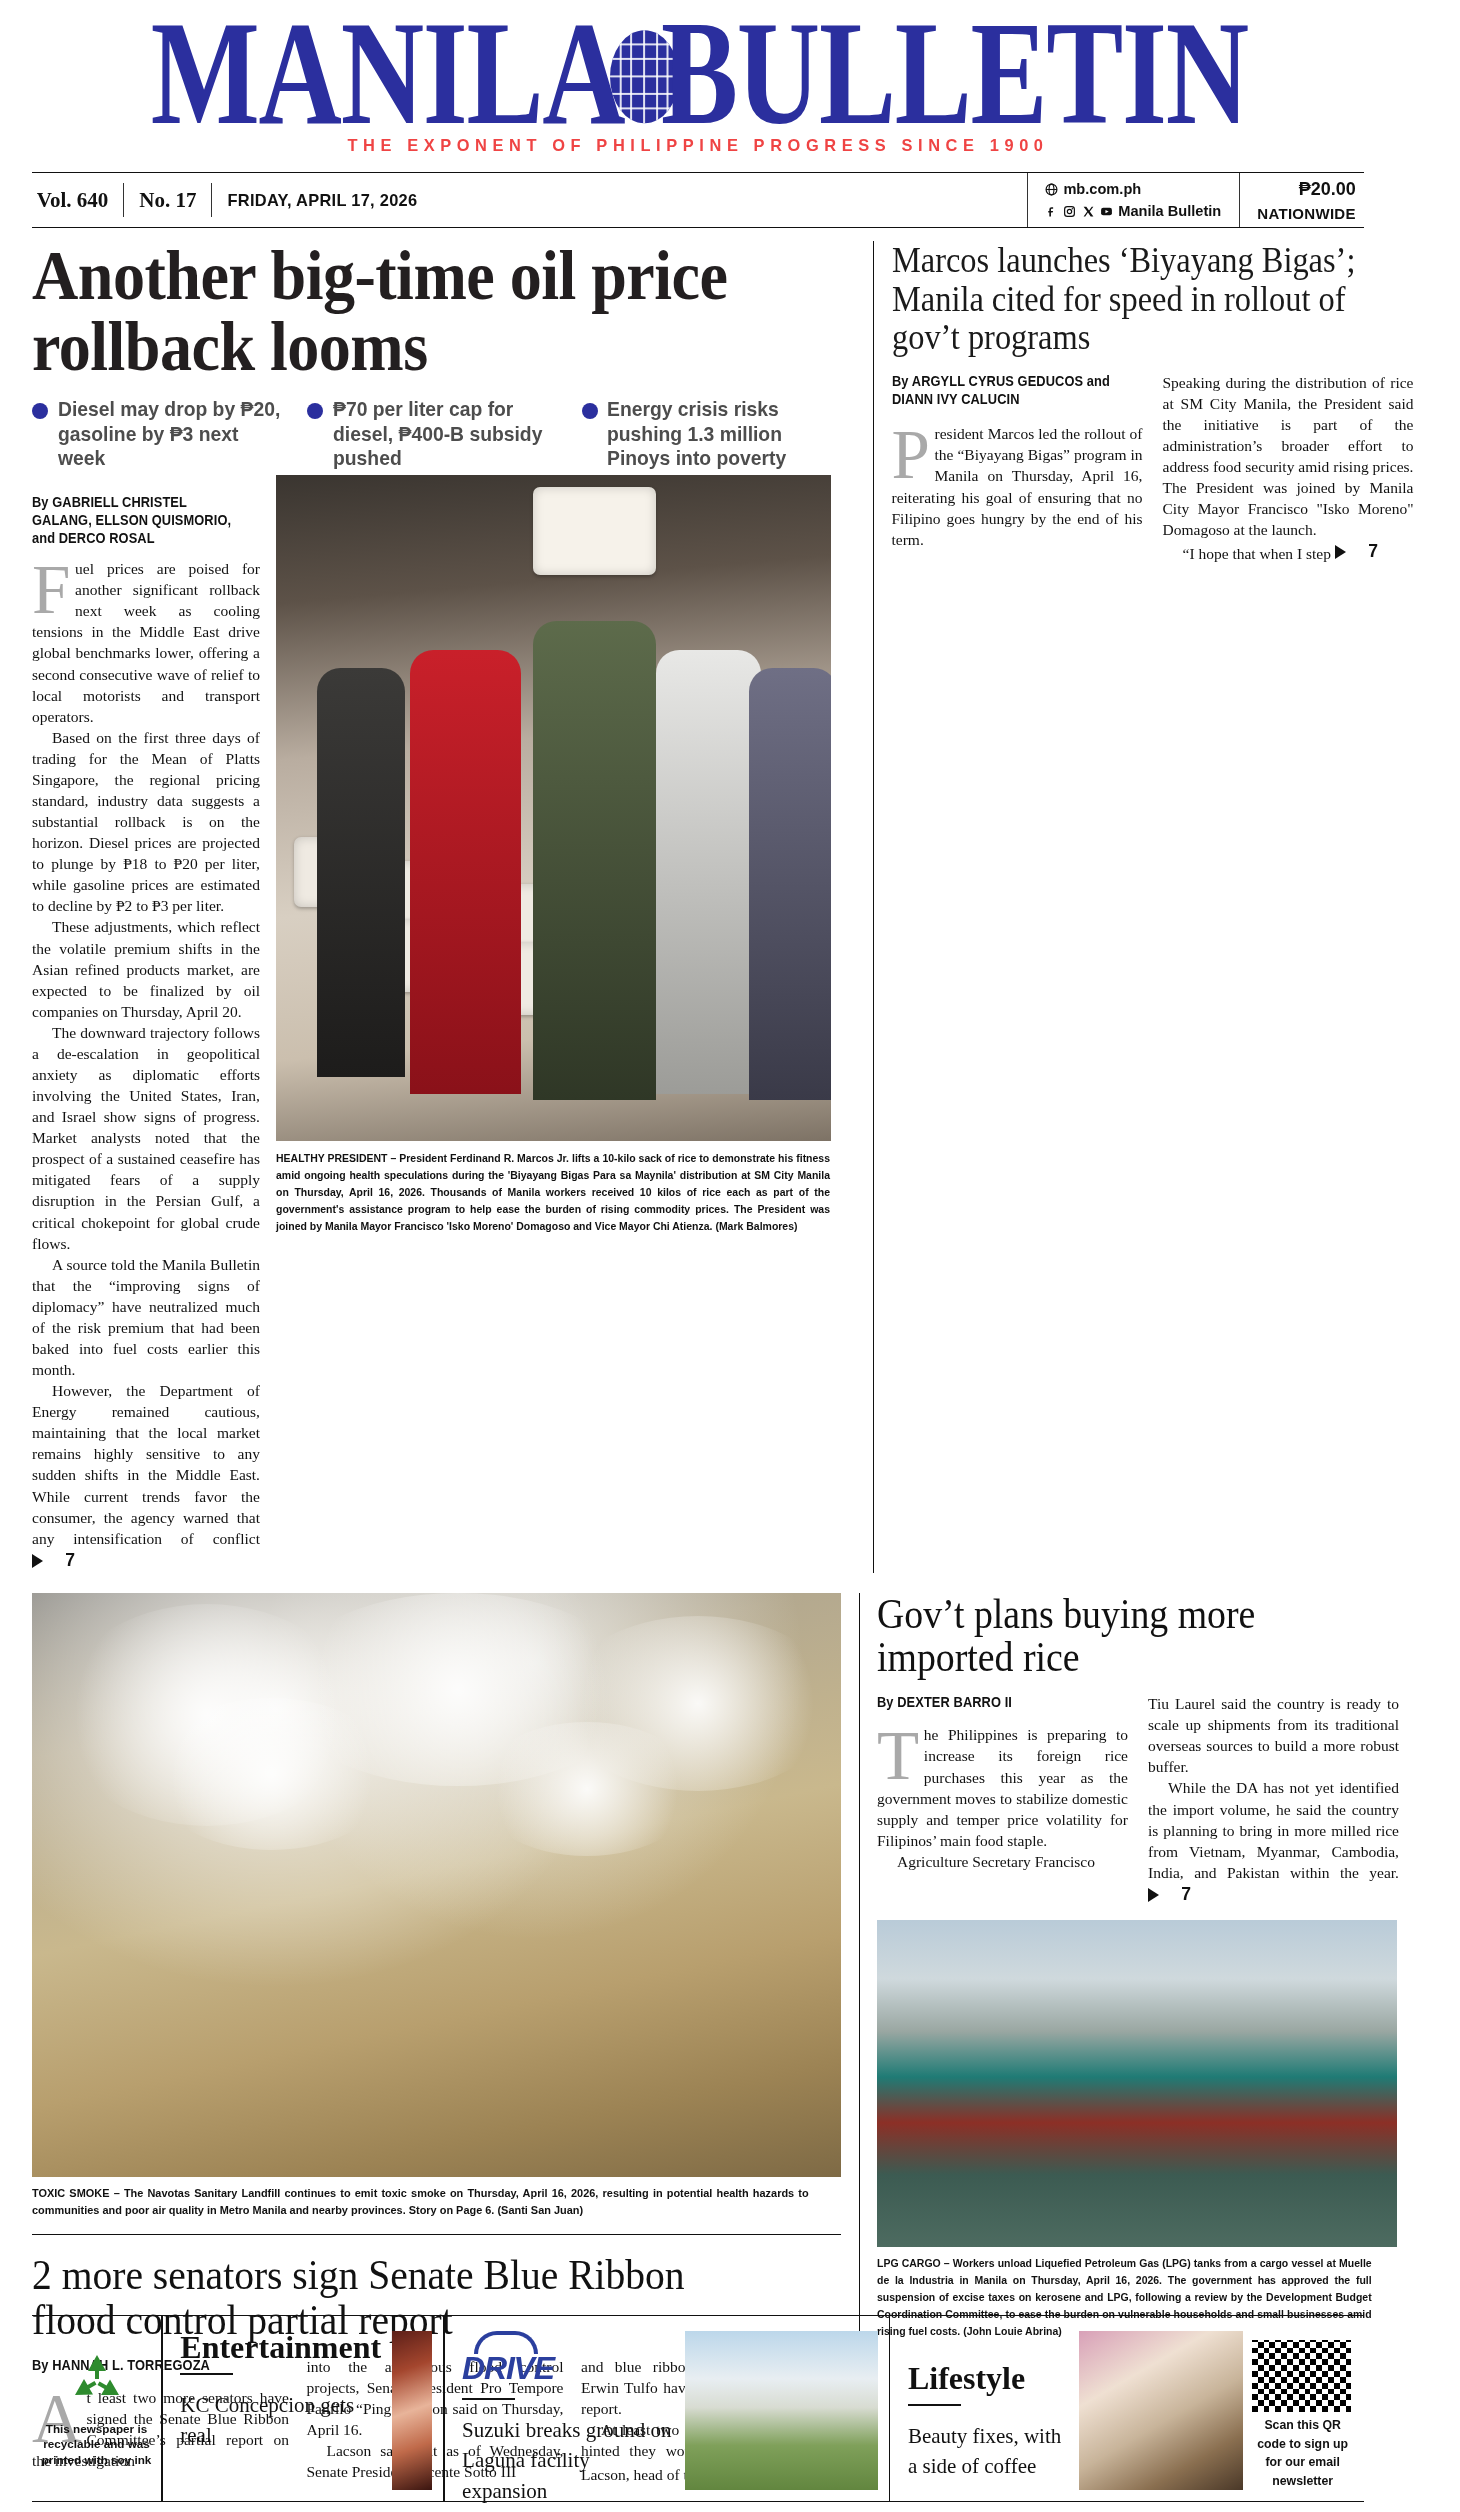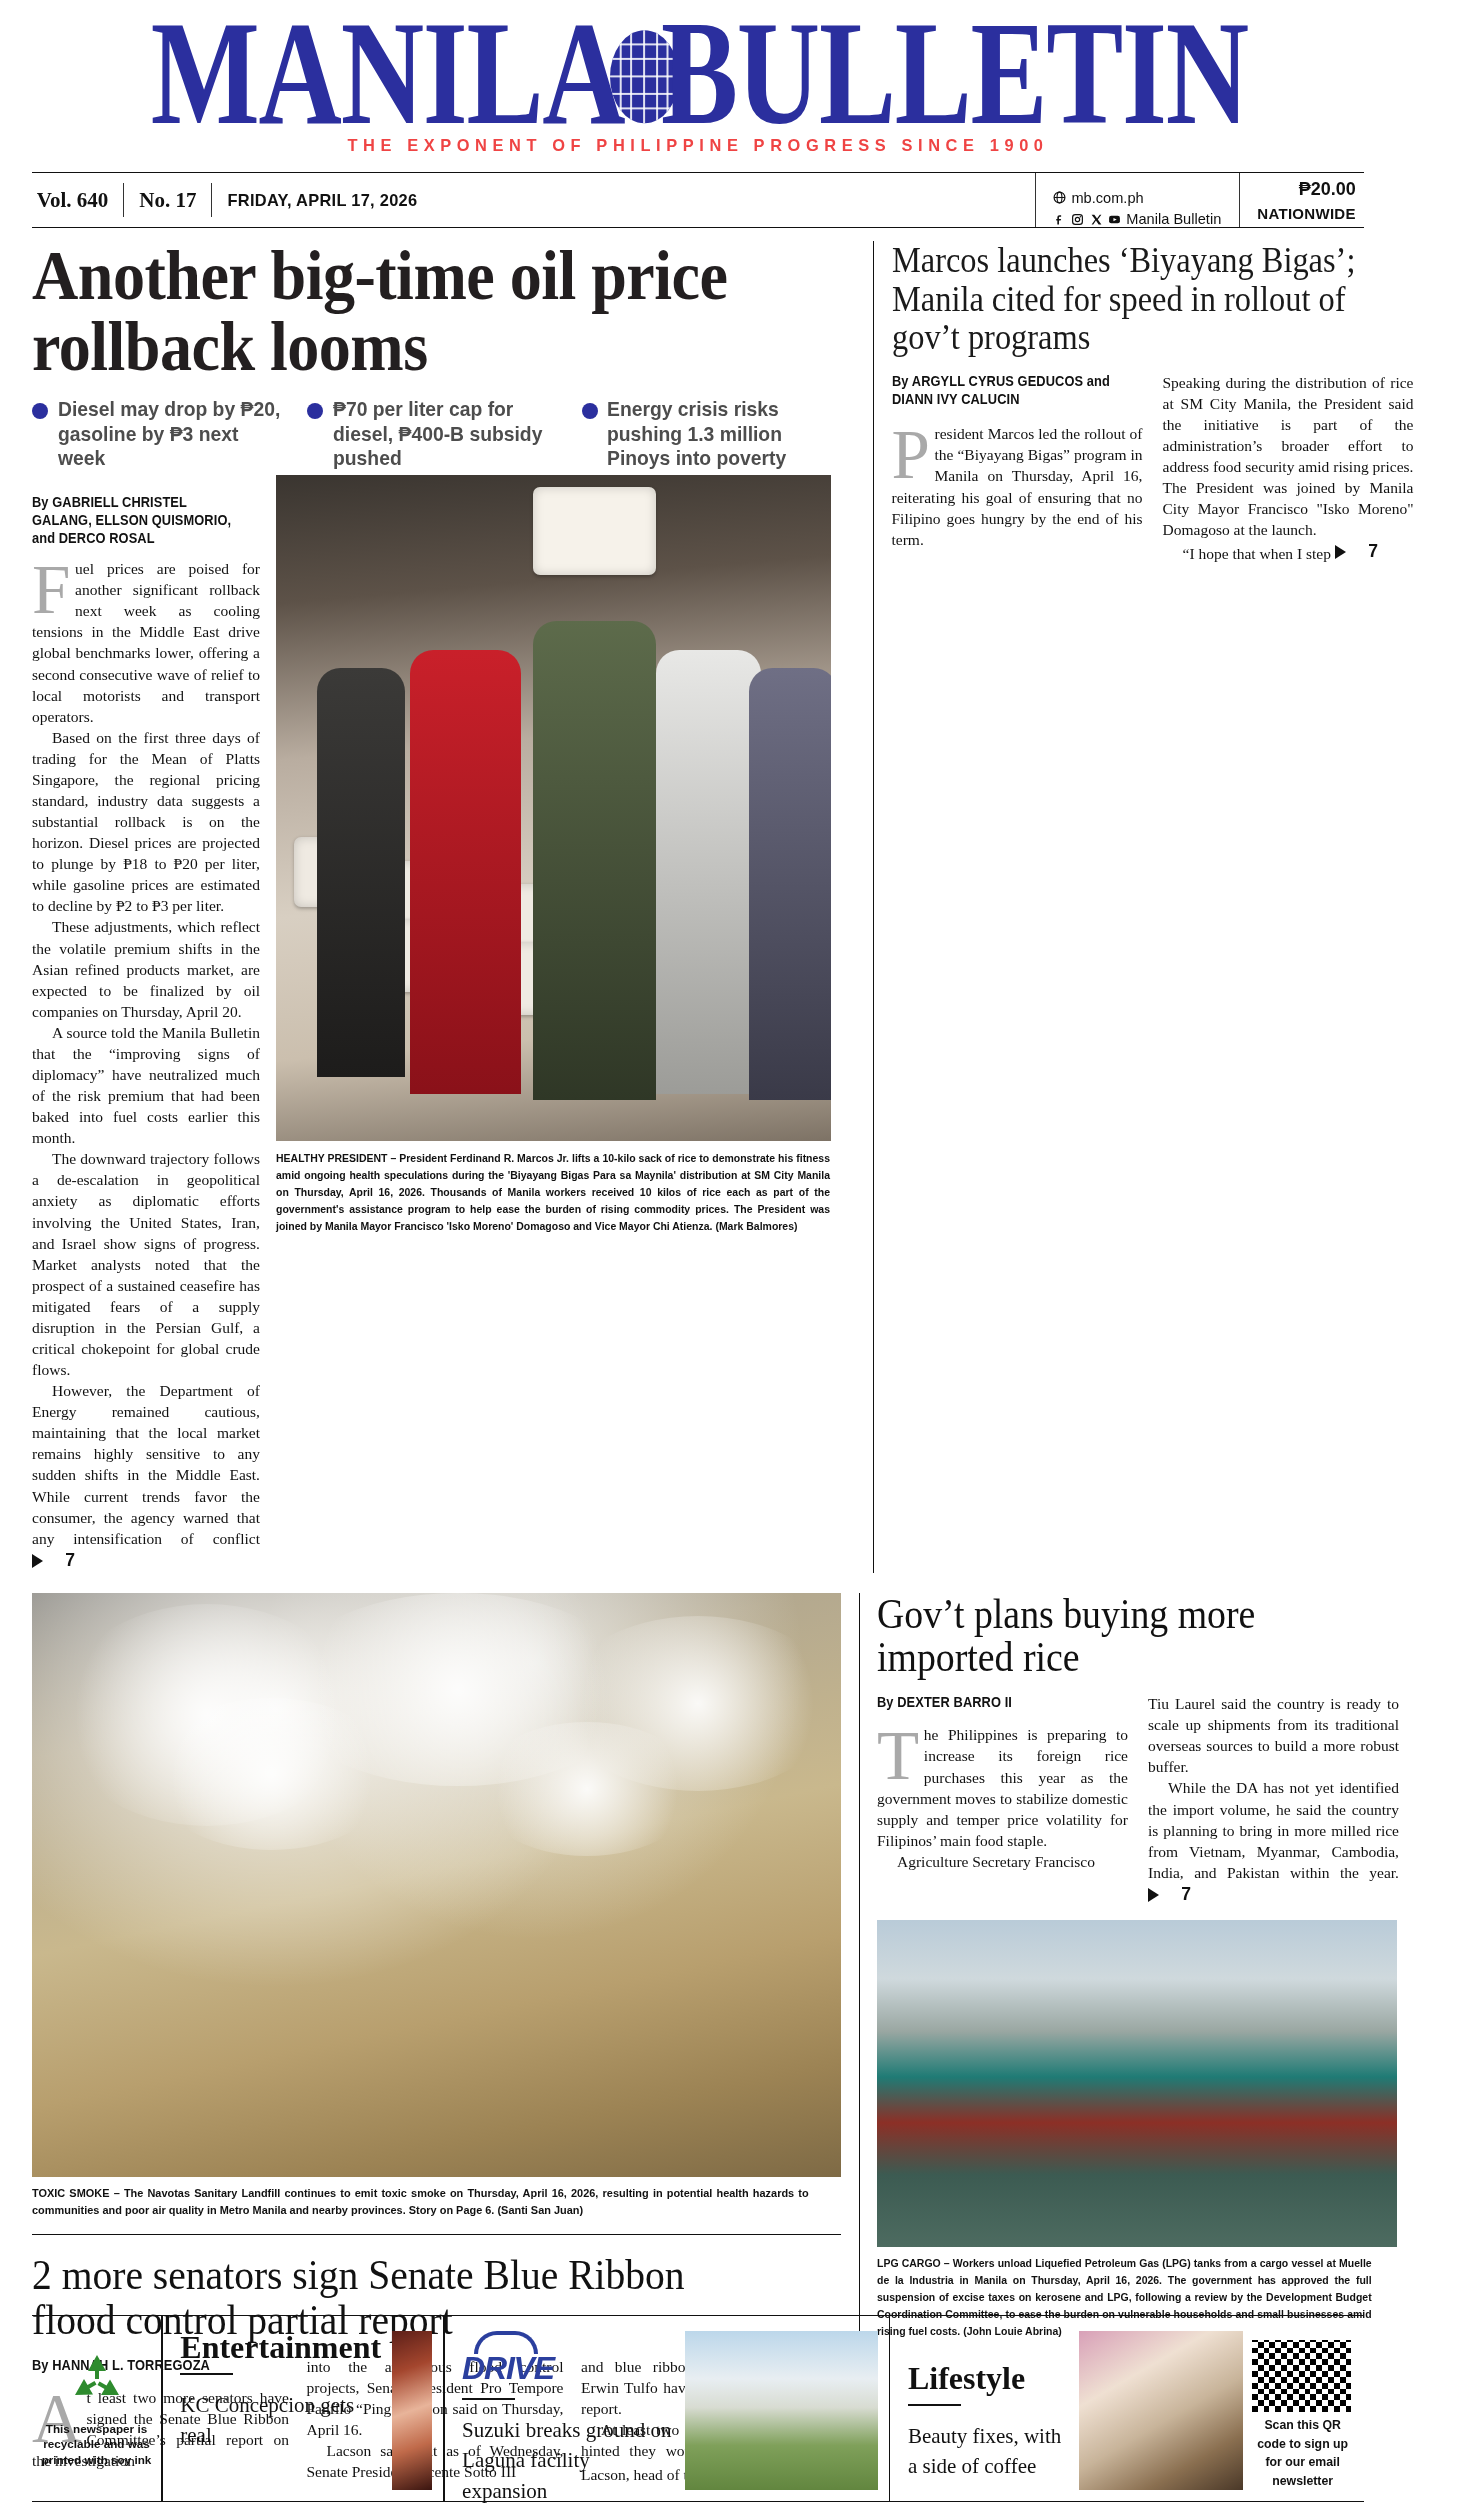--- a/index.html
+++ b/index.html
@@ -85,22 +85,22 @@
   .ib-vol { padding-left: 4.7px; }
   .ib-date {
     font-family: "Liberation Sans", sans-serif;
     font-weight: bold; font-size: 16.4px; letter-spacing: 0.3px;
     padding-left: 15px; display:flex; align-items:center;
     align-self:center;
   }
   .ib-web {
     border-left: 1.2px solid #333;
     padding: 0 17.5px;
-    display:flex; flex-direction:column; justify-content:flex-end; gap: 5.8px;
-    font-family: "Liberation Sans", sans-serif; font-weight:normal; font-size:14.6px;margin-left:16px;
+    display:flex; flex-direction:column; justify-content:center; gap: 5.8px;
+    font-family: "Liberation Sans", sans-serif; font-weight:bold; font-size:14.6px;margin-left:16px;
   }
   .ib-web .row { display:flex; align-items:center; gap: 5.3px; }
   .ib-price {
     border-left: 1.2px solid #333;
     padding: 0 8.2px 0 17.5px;
     display:flex; flex-direction:column; justify-content:center; align-items:flex-end; gap: 4.7px;
     font-family: "Liberation Sans", sans-serif; font-weight:bold;
   }
   .ib-price .amt { font-size: 18px; }
   .ib-price .nw { font-size: 15px; letter-spacing: 0.3px; }
@@ -397,22 +397,22 @@
       </div>
 
       <div style="display:flex; gap: 16.4px; margin-top: 4.7px;">
 
         <div class="lead-body-col">
           <div class="byline">By GABRIELL CHRISTEL GALANG, ELLSON QUISMORIO, and DERCO ROSAL</div>
           <div class="body-txt" style="margin-top:10.5px;">
             <p class="first"><span class="dropcap">F</span><span>uel prices are poised for another significant rollback next week as cooling tensions in the Middle East drive global benchmarks lower, offering a second consecutive wave of relief to local motorists and transport operators.</span></p>
             <p>Based on the first three days of trading for the Mean of Platts Singapore, the regional pricing standard, industry data suggests a substantial rollback is on the horizon. Diesel prices are projected to plunge by ₱18 to ₱20 per liter, while gasoline prices are estimated to decline by ₱2 to ₱3 per liter.</p>
             <p>These adjustments, which reflect the volatile premium shifts in the Asian refined products market, are expected to be finalized by oil companies on Thursday, April 20.</p>
+            <p>The downward trajectory follows a de-escalation in geopolitical anxiety as diplomatic efforts involving the United States, Iran, and Israel show signs of progress. Market analysts noted that the prospect of a sustained ceasefire has mitigated fears of a supply disruption in the Persian Gulf, a critical chokepoint for global crude flows.</p>
             <p>A source told the Manila Bulletin that the “improving signs of diplomacy” have neutralized much of the risk premium that had been baked into fuel costs earlier this month.</p>
-            <p>The downward trajectory follows a de-escalation in geopolitical anxiety as diplomatic efforts involving the United States, Iran, and Israel show signs of progress. Market analysts noted that the prospect of a sustained ceasefire has mitigated fears of a supply disruption in the Persian Gulf, a critical chokepoint for global crude flows.</p>
             <p><span>However, the Department of Energy remained cautious, maintaining that the local market remains highly sensitive to any sudden shifts in the Middle East. While current trends favor the consumer, the agency warned that any intensification of conflict</span>
               <span class="more-arrow">
                   <span class="tri"></span>
                   <span>7</span>
                 </span>
             </p>
           </div>
         </div>
 
         <div class="photo-wrap">

